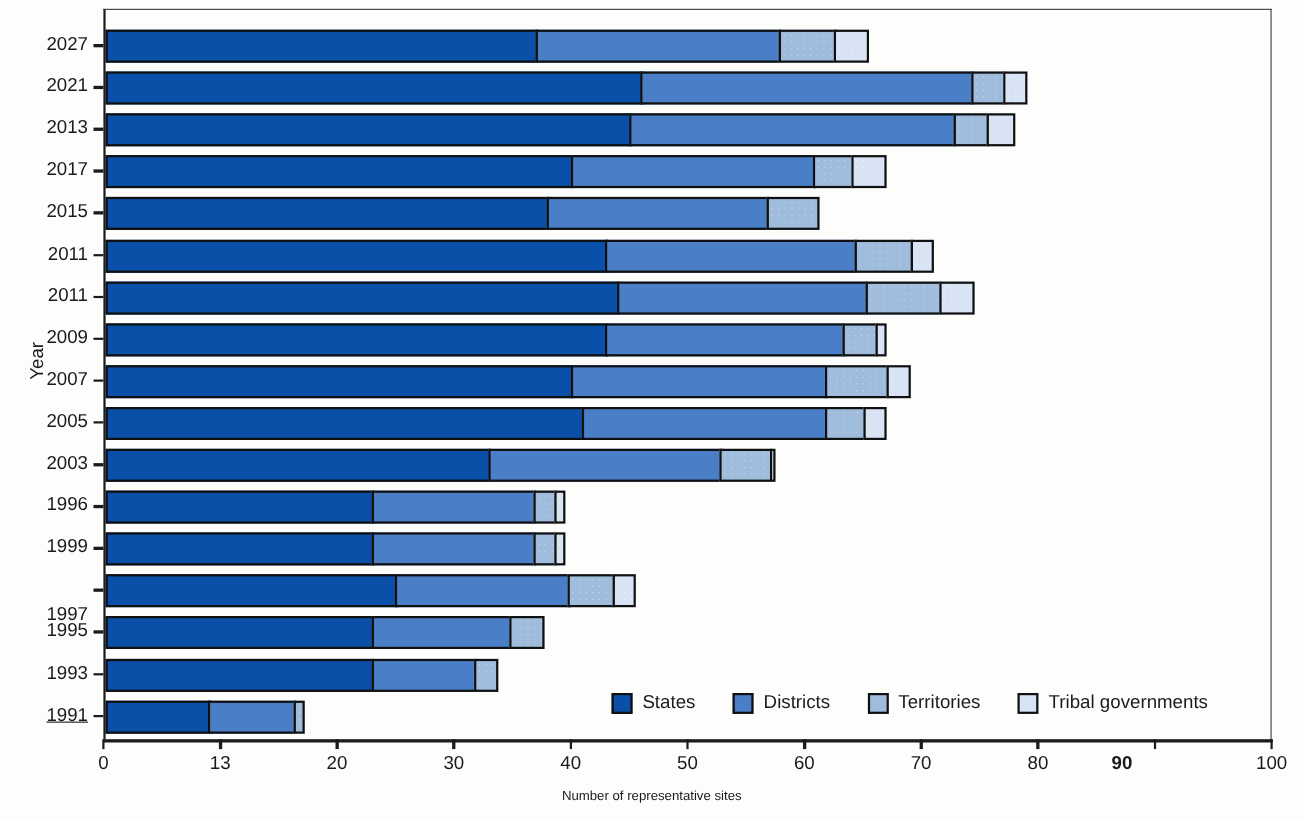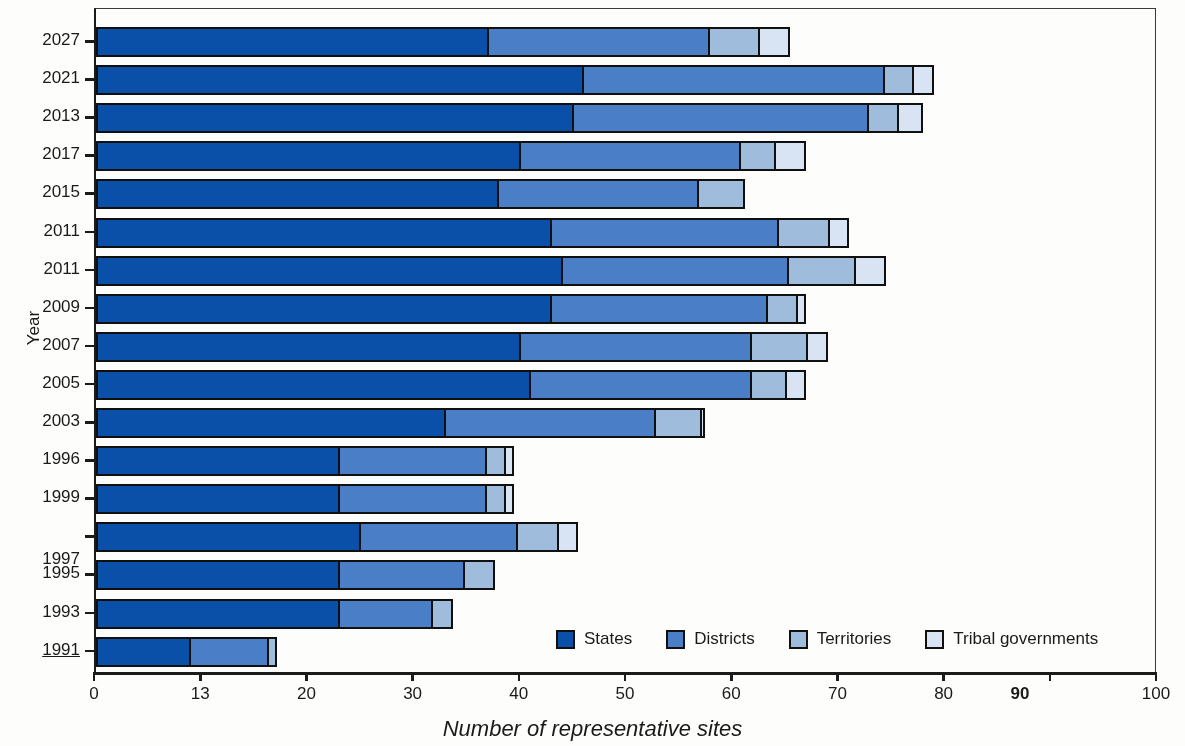--- a/index.html
+++ b/index.html
@@ -113,22 +113,21 @@
     font-size: 17px;
     text-align: center;
     width: 60px;
   }
   .xlabel {
     position: absolute;
     top: 716px;
     left: 0;
     width: 1185px;
     text-align: center;
-    font-size: 22px;
-    font-style: italic;
+    font-size: 12px;
   }
 
   
   .legend {
     position: absolute;
     left: 556px;
     top: 629px;
     display: flex;
     align-items: center;
     gap: 34px;

